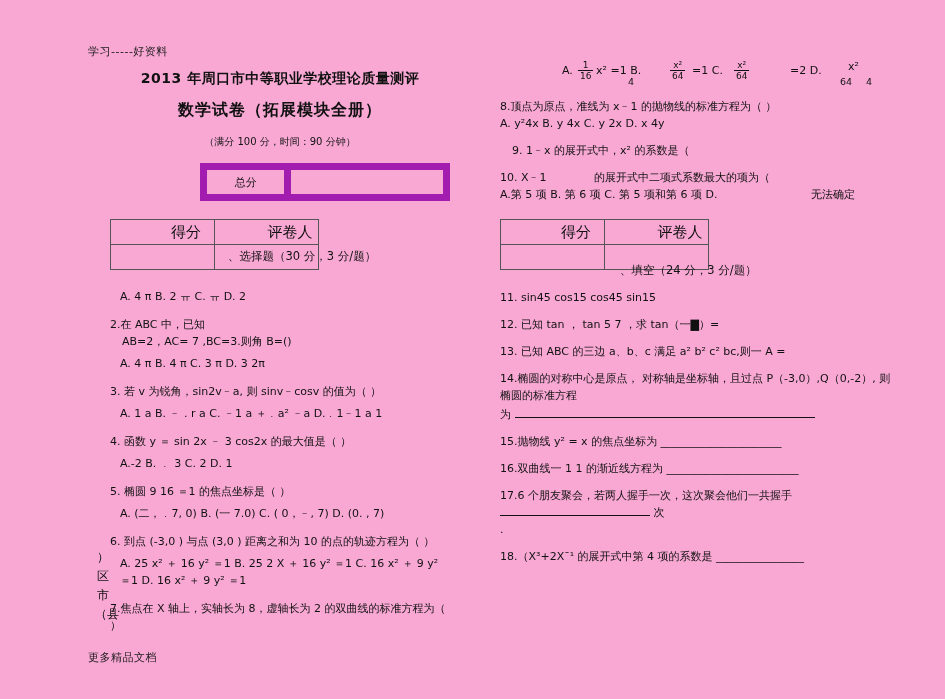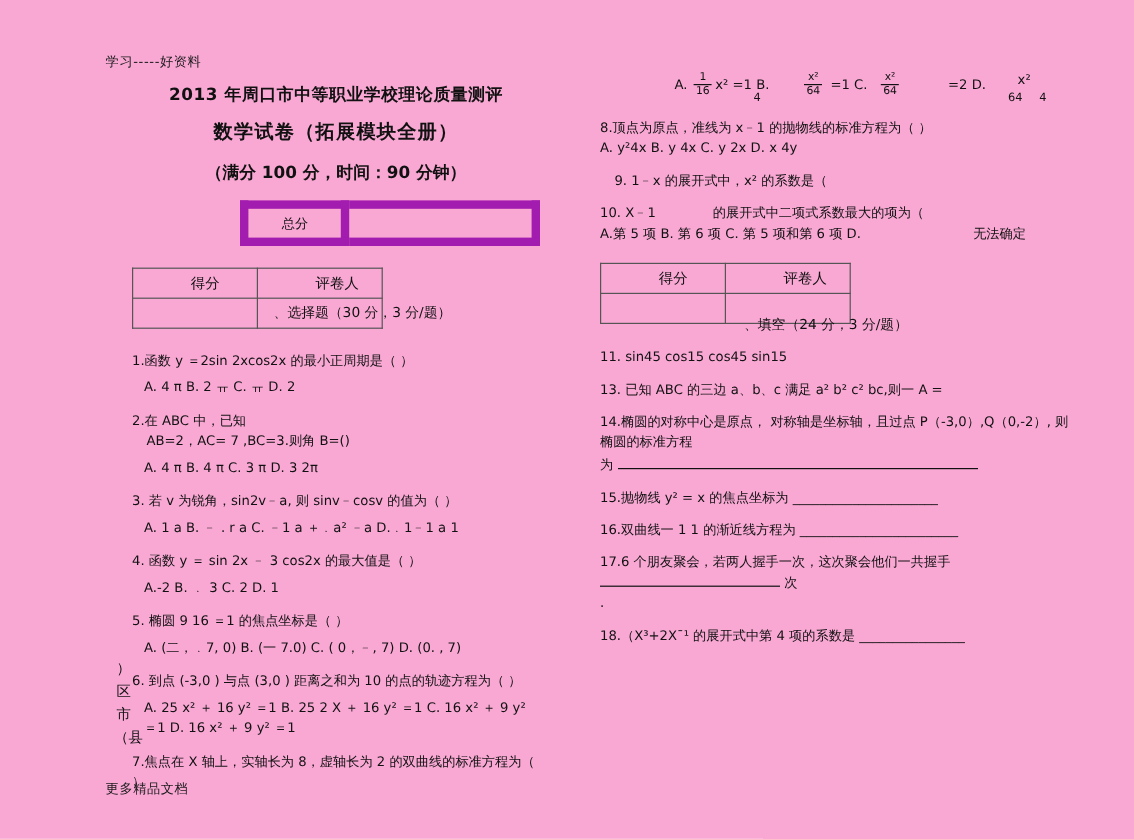--- a/index.html
+++ b/index.html
@@ -70,24 +70,23 @@
   .title2 {
     text-align: center;
     font-size: 16px;
     font-weight: bold;
     color: #111;
     margin: 12px 0 0 0;
     letter-spacing: 1px;
   }
   .title3 {
     text-align: center;
-    font-size: 14px;
+    font-size: 10px;
     color: #111;
     margin: 14px 0 0 0;
-    font-weight: bold;
   }
   .score-table {
     border-collapse: collapse;
     margin: 14px 0 0 90px;
   }
   .score-table td {
     border: 7px solid #a21caf;
     width: 80px;
     height: 22px;
     text-align: center;
@@ -105,21 +104,22 @@
   .grade-table {
     border-collapse: collapse;
     position: absolute;
     left: 0px;
     top: 0px;
   }
   .grade-table td {
     border: 1px solid #555;
     width: 54px;
     height: 22px;
-    font-size: 12px;
+    text-align: center;
+    font-size: 15px;
     color: #111;
     padding-left: 48px;
   }
   .grade-label {
     position: absolute;
     left: 118px;
     top: 30px;
     font-size: 11.5px;
     color: #111;
     white-space: nowrap;
@@ -228,21 +228,20 @@
         <tr>
           <td></td>
           <td></td>
         </tr>
       </tbody>
         </table>
       <div class="grade-label">、选择题（30 分，3 分/题）</div>
     </div>
 
     <div class="q">
-      <div>1.函数 y ＝2sin 2xcos2x 的最小正周期是（ ）</div>
       <div class="opts">A. 4 π  B.  2 ㅠ  C. ㅠ  D.  2</div>
     </div>
 
     <div class="q">
       <div>2.在 ABC 中，已知</div>
       <div class="indent">AB=2，AC= 7 ,BC=3.则角    B=()</div>
       <div class="opts">A. 4 π  B. 4 π  C. 3 π  D. 3 2π</div>
     </div>
 
     <div class="q">
@@ -332,20 +331,21 @@
         <tr>
           <td></td>
           <td></td>
         </tr>
       </tbody>
         </table>
       <div class="rt-grade-label">、填空（24 分，3 分/题）</div>
     </div>
 
     <div class="q-right" style="">11. sin45 cos15 cos45 sin15</div>
+    <div class="q-right">12. 已知 tan ， tan  5      7 ，求 tan（一▇）=</div>
     <div class="q-right">13. 已知  ABC 的三边 a、b、c 满足 a² b² c² bc,则一 A =</div>
     <div class="q-right">14.椭圆的对称中心是原点，      对称轴是坐标轴，且过点 P（-3,0）,Q（0,-2）, 则椭圆的标准方程</div>
     <div class="q-right" style="margin-top:2px;">
       <span>为</span>
       <span class="fillline" style="width:300px;"></span>
     </div>
     <div class="q-right">15.抛物线  y² = x 的焦点坐标为  ______________________</div>
     <div class="q-right">16.双曲线一 1 1 的渐近线方程为 ________________________</div>
     <div class="q-right">
       <span>17.6 个朋友聚会，若两人握手一次，这次聚会他们一共握手</span>

